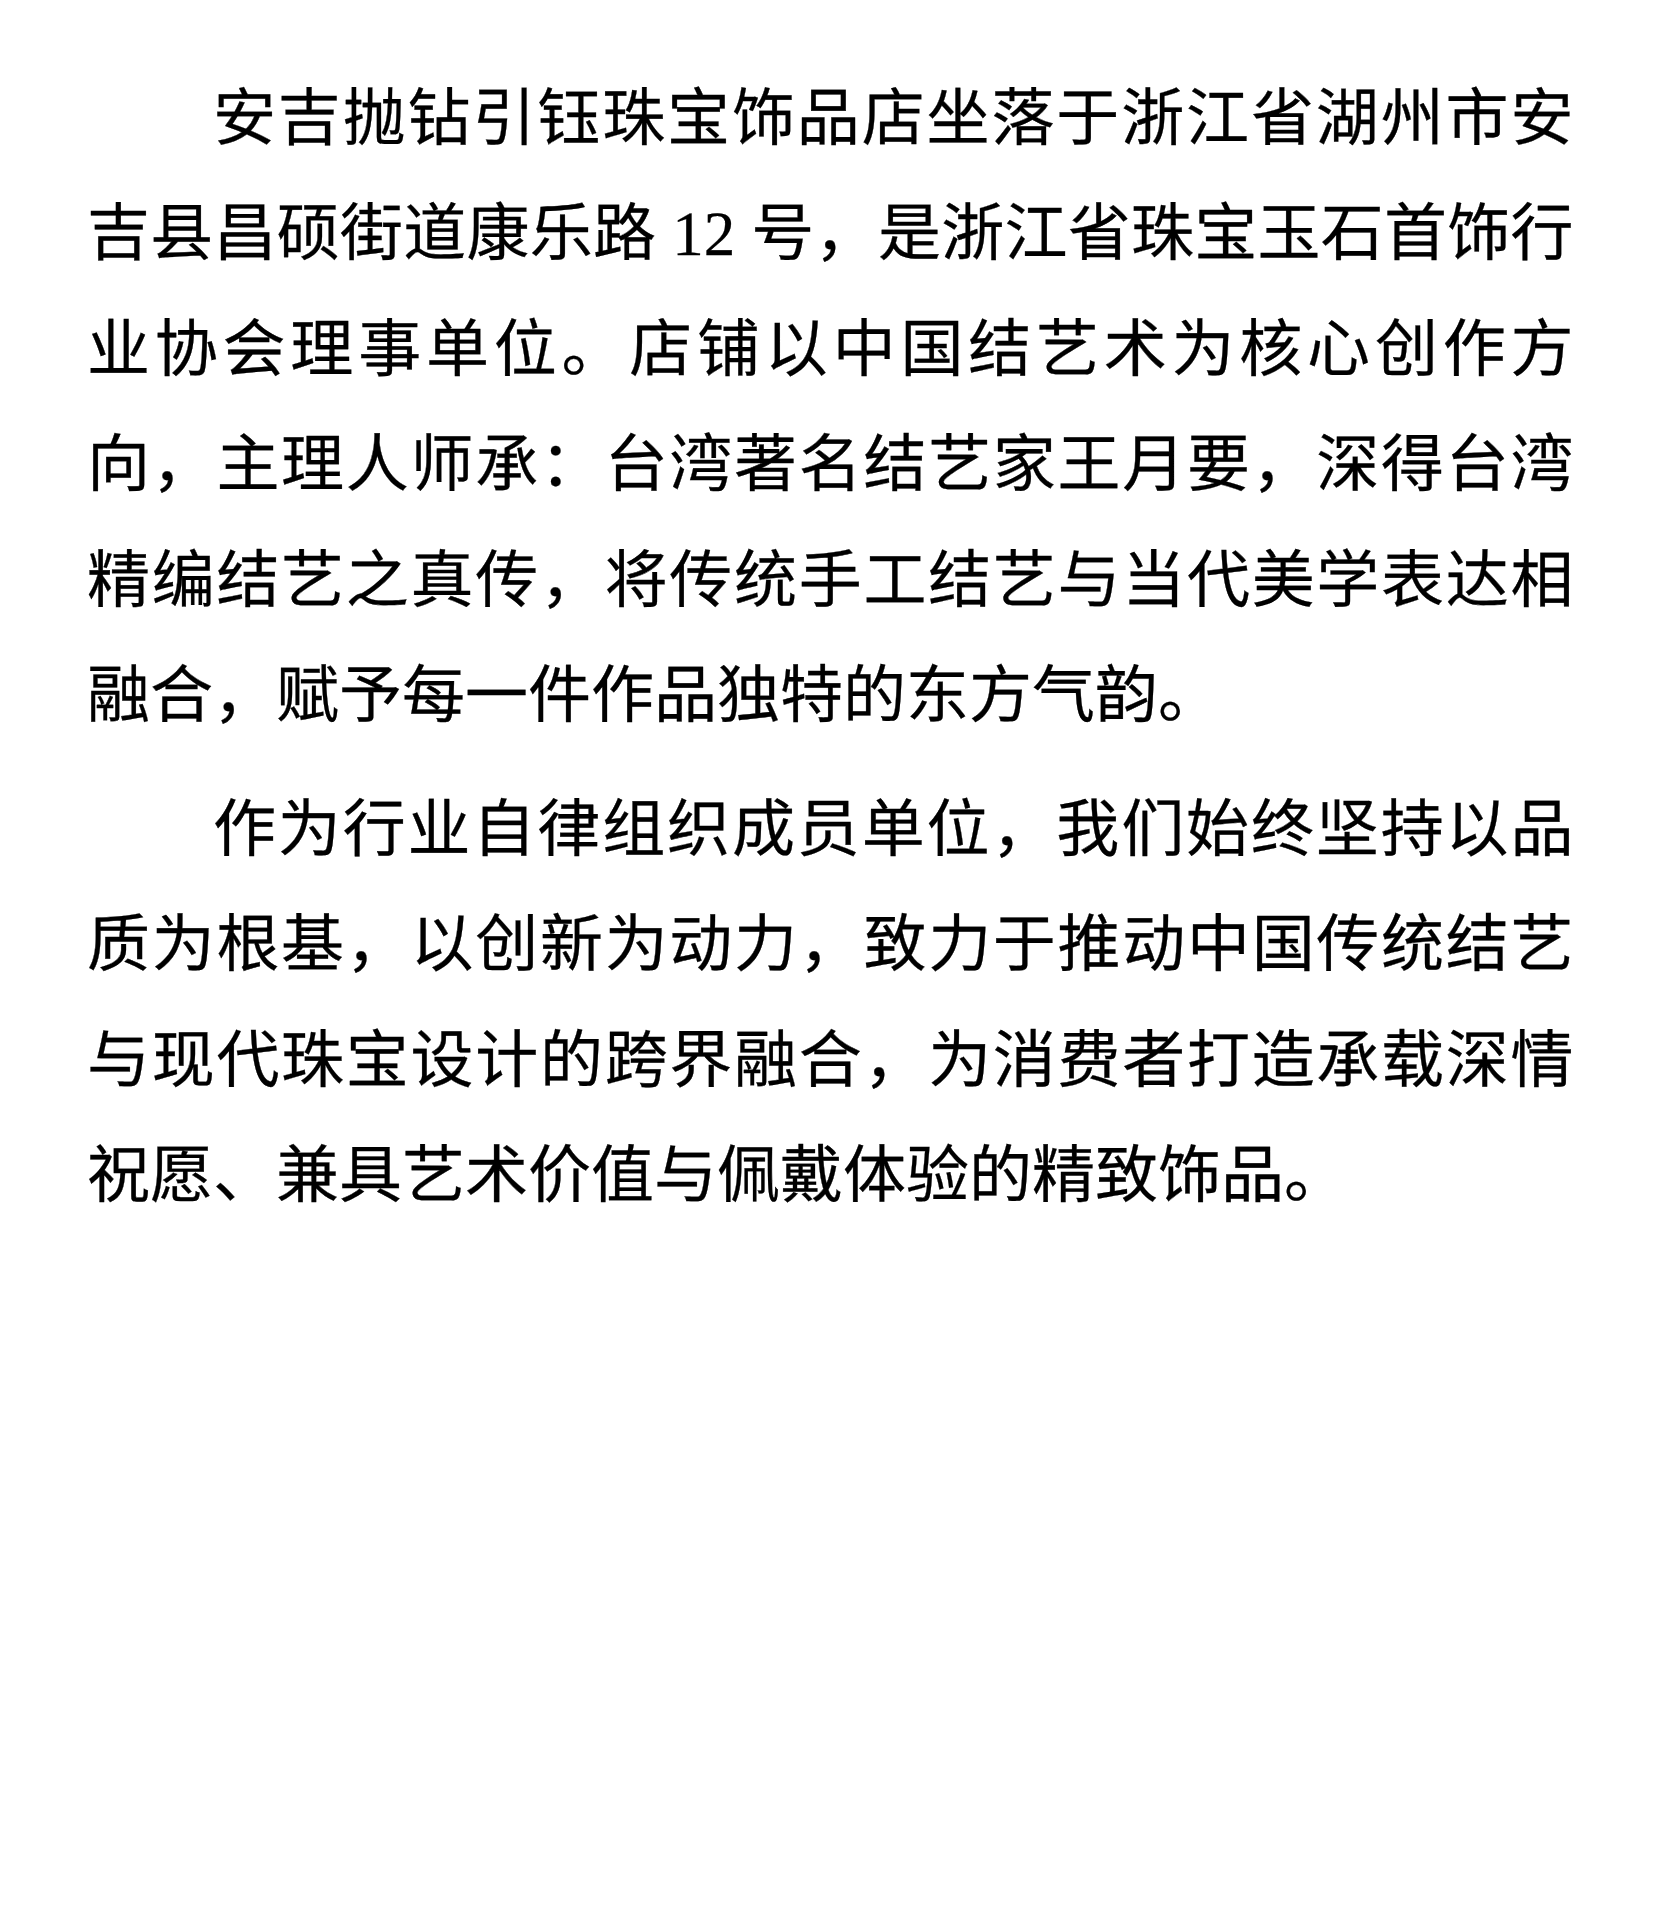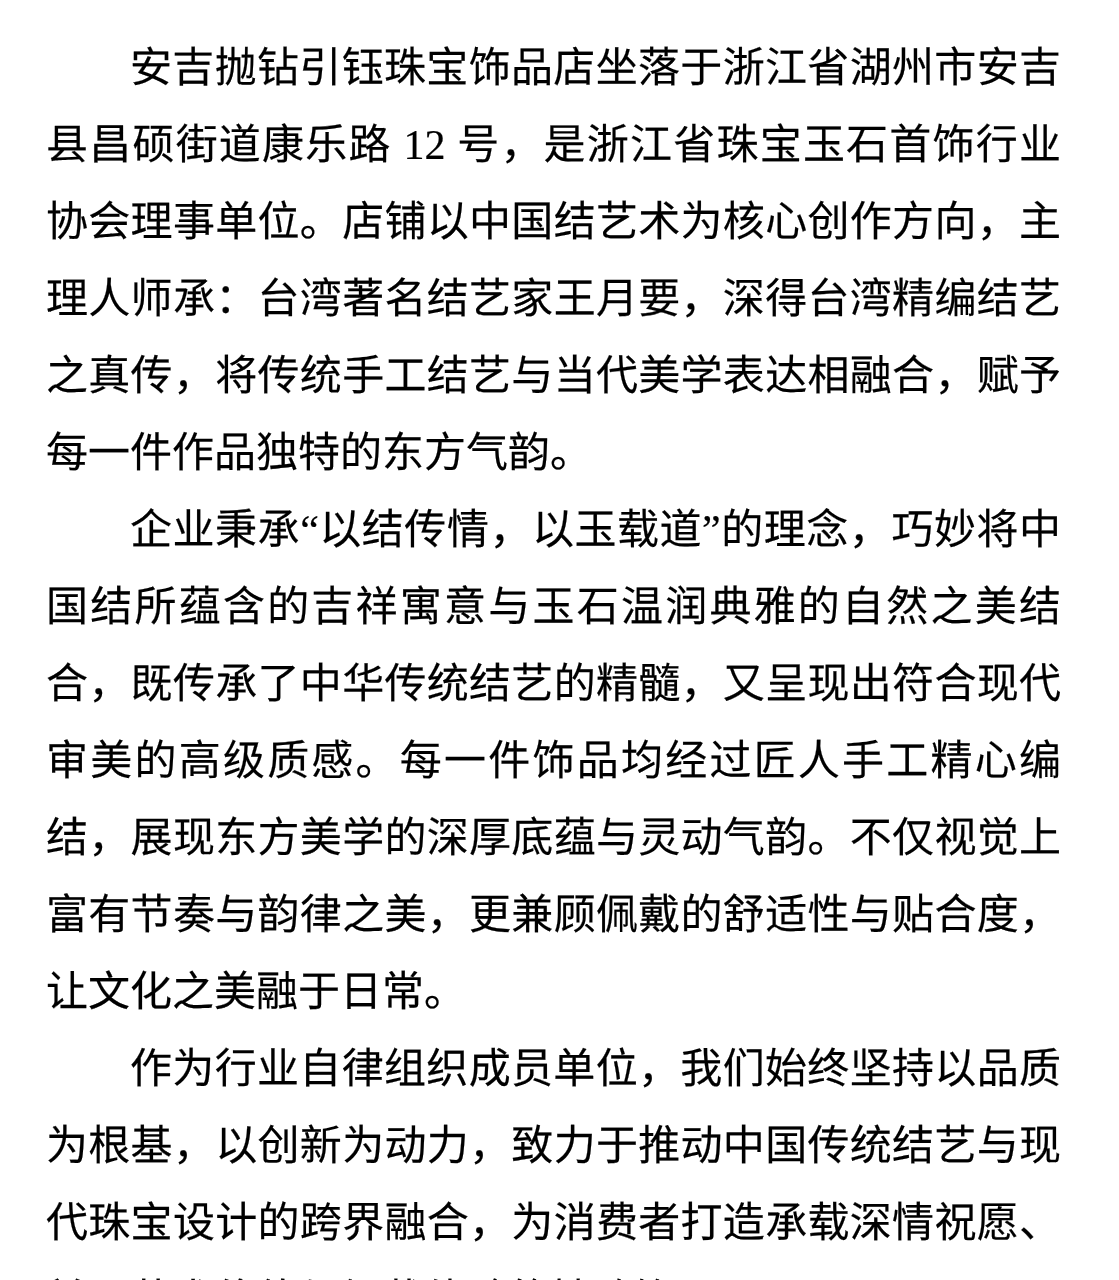--- a/index.html
+++ b/index.html
@@ -19,36 +19,35 @@
     height: 1280px;
     padding: 30px 58px 20px 46px;
     background: #ffffff;
     color: #000000;
     font-family: "Liberation Serif", "DejaVu Serif", serif;
   }
   .doc-body {
     width: 100%;
   }
   .para {
-    margin: 0;
+    margin: 12px;
     font-size: 42px;
     line-height: 77px;
     font-weight: 400;
     letter-spacing: 0px;
     text-align: justify;
     text-justify: inter-ideograph;
     text-indent: 2em;
     color: #000000;
     word-break: break-all;
     -webkit-text-stroke: 0.2px #000;
   }
 </style>
 </head>
 <body>
 
 <div class="page">
   <div class="doc-body">
 
   <p class="para">安吉抛钻引钰珠宝饰品店坐落于浙江省湖州市安吉县昌硕街道康乐路 12 号，是浙江省珠宝玉石首饰行业协会理事单位。店铺以中国结艺术为核心创作方向，主理人师承：台湾著名结艺家王月要，深得台湾精编结艺之真传，将传统手工结艺与当代美学表达相融合，赋予每一件作品独特的东方气韵。</p>
-      <p class="para">企业秉承“以结传情，以玉载道”的理念，巧妙将中国结所蕴含的吉祥寓意与玉石温润典雅的自然之美结合，既传承了中华传统结艺的精髓，又呈现出符合现代审美的高级质感。每一件饰品均经过匠人手工精心编结，展现东方美学的深厚底蕴与灵动气韵。不仅视觉上富有节奏与韵律之美，更兼顾佩戴的舒适性与贴合度，让文化之美融于日常。</p>
       <p class="para">作为行业自律组织成员单位，我们始终坚持以品质为根基，以创新为动力，致力于推动中国传统结艺与现代珠宝设计的跨界融合，为消费者打造承载深情祝愿、兼具艺术价值与佩戴体验的精致饰品。</p>
     </div>
 </div>
 
 </body></html>

